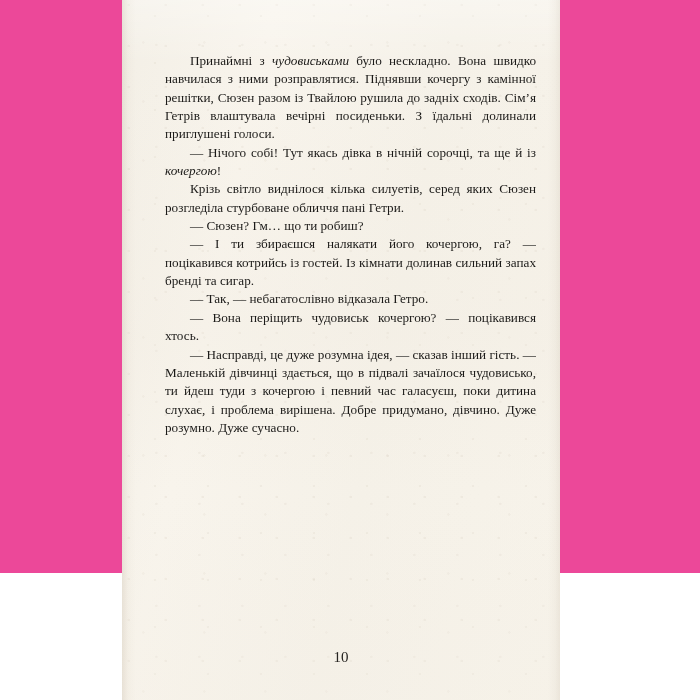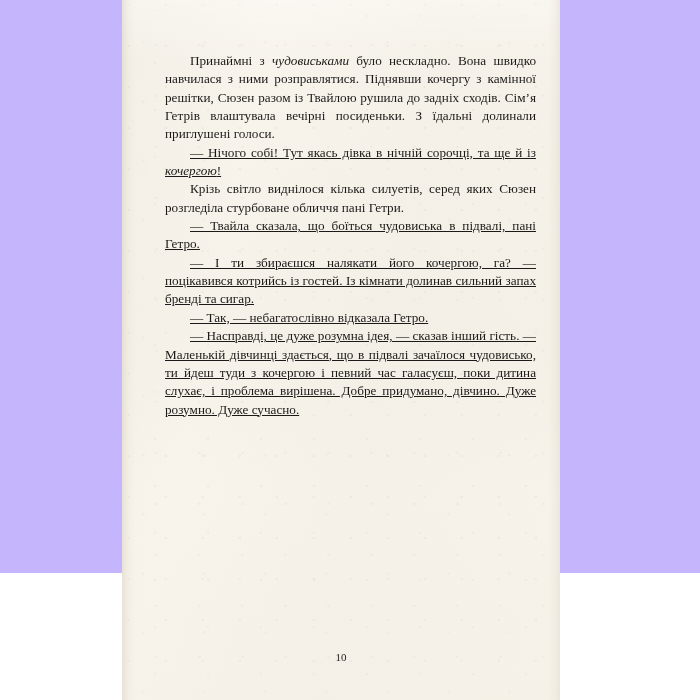--- a/index.html
+++ b/index.html
@@ -12,21 +12,21 @@
     width: 700px;
     height: 700px;
     overflow: hidden;
     font-family: "Liberation Serif", "DejaVu Serif", serif;
   }
 
   #screenshot {
     position: relative;
     width: 700px;
     height: 573px;
-    background: #c4b5fd;
+    background: #ec4899;
   }
 
   
   .page-sheet {
     position: absolute;
     left: 122px;
     top: 0;
     width: 438px;
     height: 700px;
     background: #f6f2ea;
@@ -84,52 +84,52 @@
     -webkit-font-smoothing: antialiased;
   }
 
   .para {
     margin: 0;
     text-indent: 25px;
     hyphens: manual;
   }
   .para.dialogue {
     text-indent: 25px;
-    text-decoration: underline;
   }
   .para em {
     font-style: italic;
   }
 
   .page-number {
     position: absolute;
     left: 122px;
     top: 650px;
     width: 438px;
     text-align: center;
     color: #262421;
-    font-size: 11px;
+    font-size: 15px;
     line-height: 14px;
     font-family: "Liberation Serif", "DejaVu Serif", serif;
   }
 </style>
 </head>
 <body>
 
 <div id="screenshot">
 
   <div class="page-sheet"></div>
   <div class="gutter-shadow"></div>
   <div class="edge-shadow-right"></div>
 
   <div class="text-block" id="text-block">
       <p class="para"><span>Принаймні з </span><em>чудовиськами</em><span> було нескладно. Вона швидко навчилася з ними розправлятися. Піднявши кочергу з камінної решітки, Сюзен разом із Твайлою рушила до задніх сходів. Сім’я Гетрів влаштувала вечірні посиденьки. З їдальні долинали приглушені голоси.</span></p>
       <p class="para dialogue"><span>— Нічого собі! Тут якась дівка в нічній сорочці, та ще й із </span><em>кочергою</em><span>!</span></p>
       <p class="para"><span>Крізь світло виднілося кілька силуетів, серед яких Сюзен розгледіла стурбоване обличчя пані Гетри.</span></p>
-      <p class="para dialogue"><span>— Твайла сказала, що боїться чудовиська в підвалі, пані Гетро.</span></p>
+      <p class="para dialogue"><span>— Сюзен? Гм… що ти робиш?</span></p>
       <p class="para dialogue"><span>— І ти збираєшся налякати його кочергою, га? — поцікавився котрийсь із гостей. Із кімнати долинав сильний запах бренді та сигар.</span></p>
       <p class="para dialogue"><span>— Так, — небагатослівно відказала Гетро.</span></p>
+      <p class="para dialogue"><span>— Вона періщить чудовиськ кочергою? — поцікавився хтось.</span></p>
       <p class="para dialogue"><span>— Насправді, це дуже розумна ідея, — сказав інший гість. — Маленькій дівчинці здається, що в підвалі зачаїлося чудовисько, ти йдеш туди з кочергою і певний час галасуєш, поки дитина слухає, і проблема вирішена. Добре придумано, дівчино. Дуже розумно. Дуже сучасно.</span></p>
     </div>
 
   <div class="page-number">10</div>
 
 </div>
 
 </body></html>

